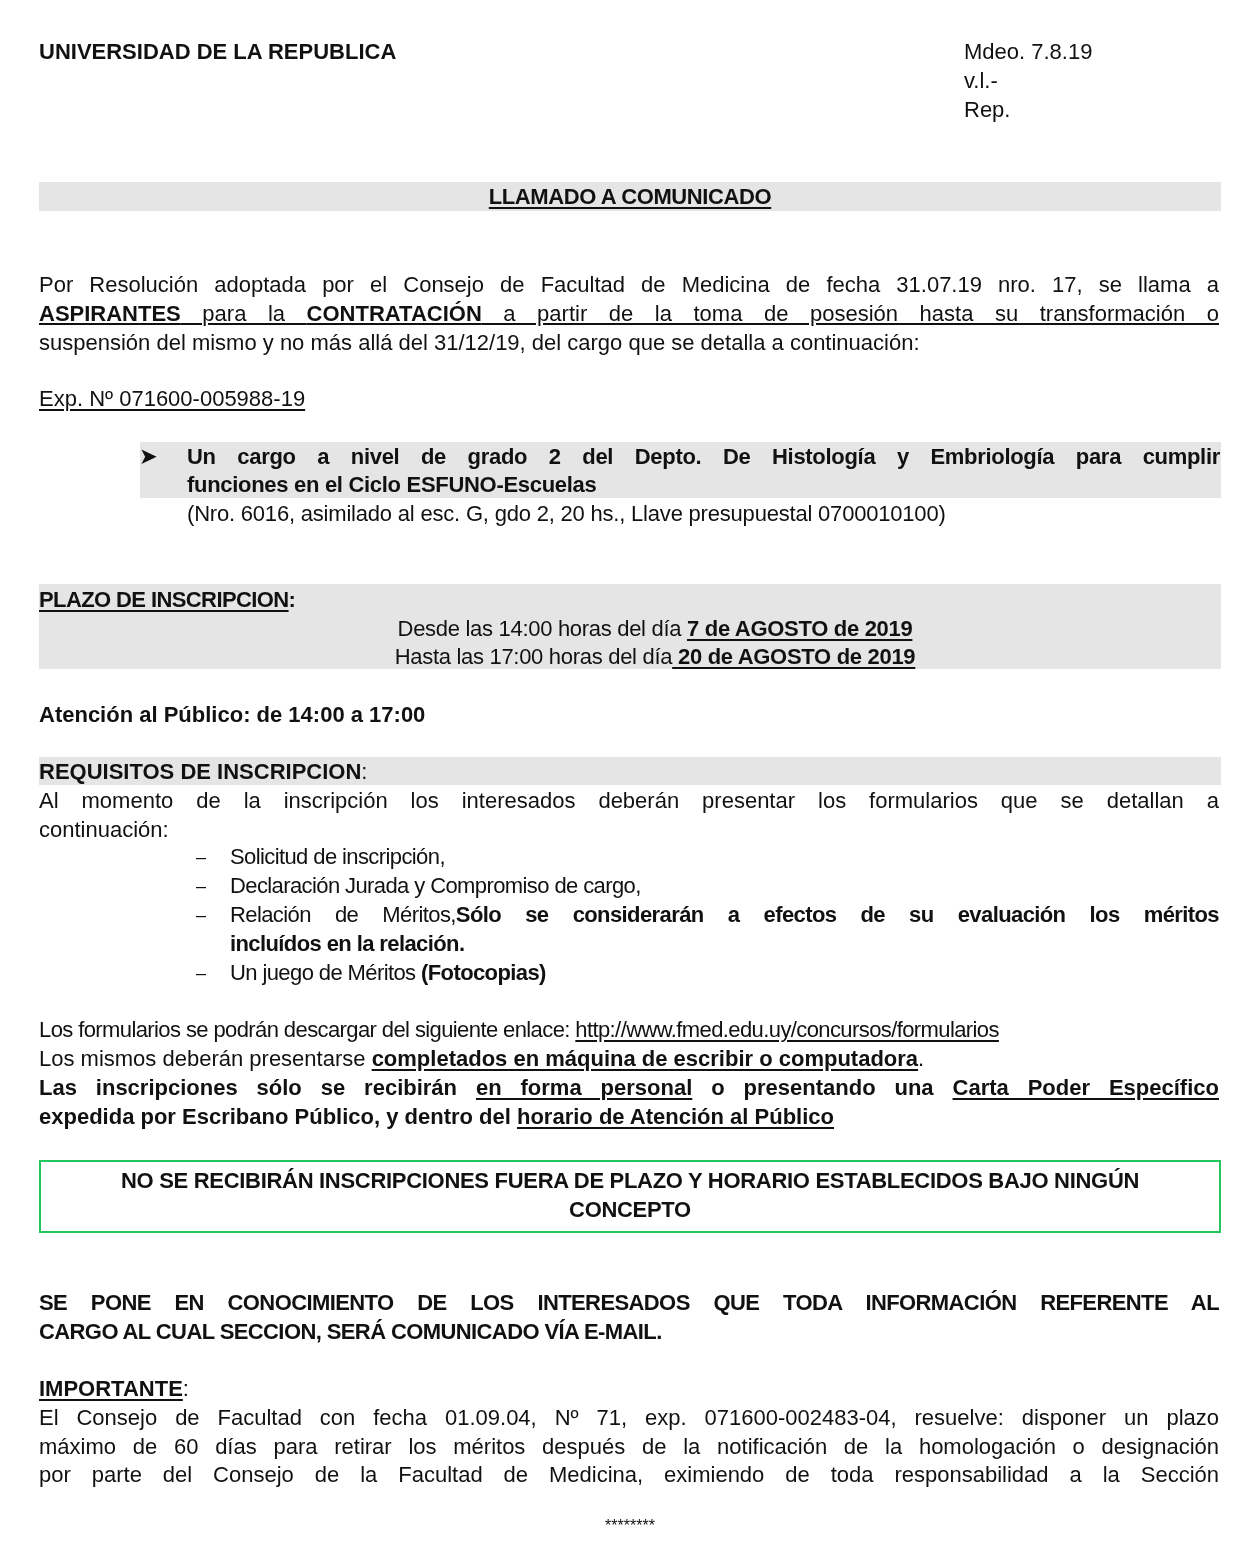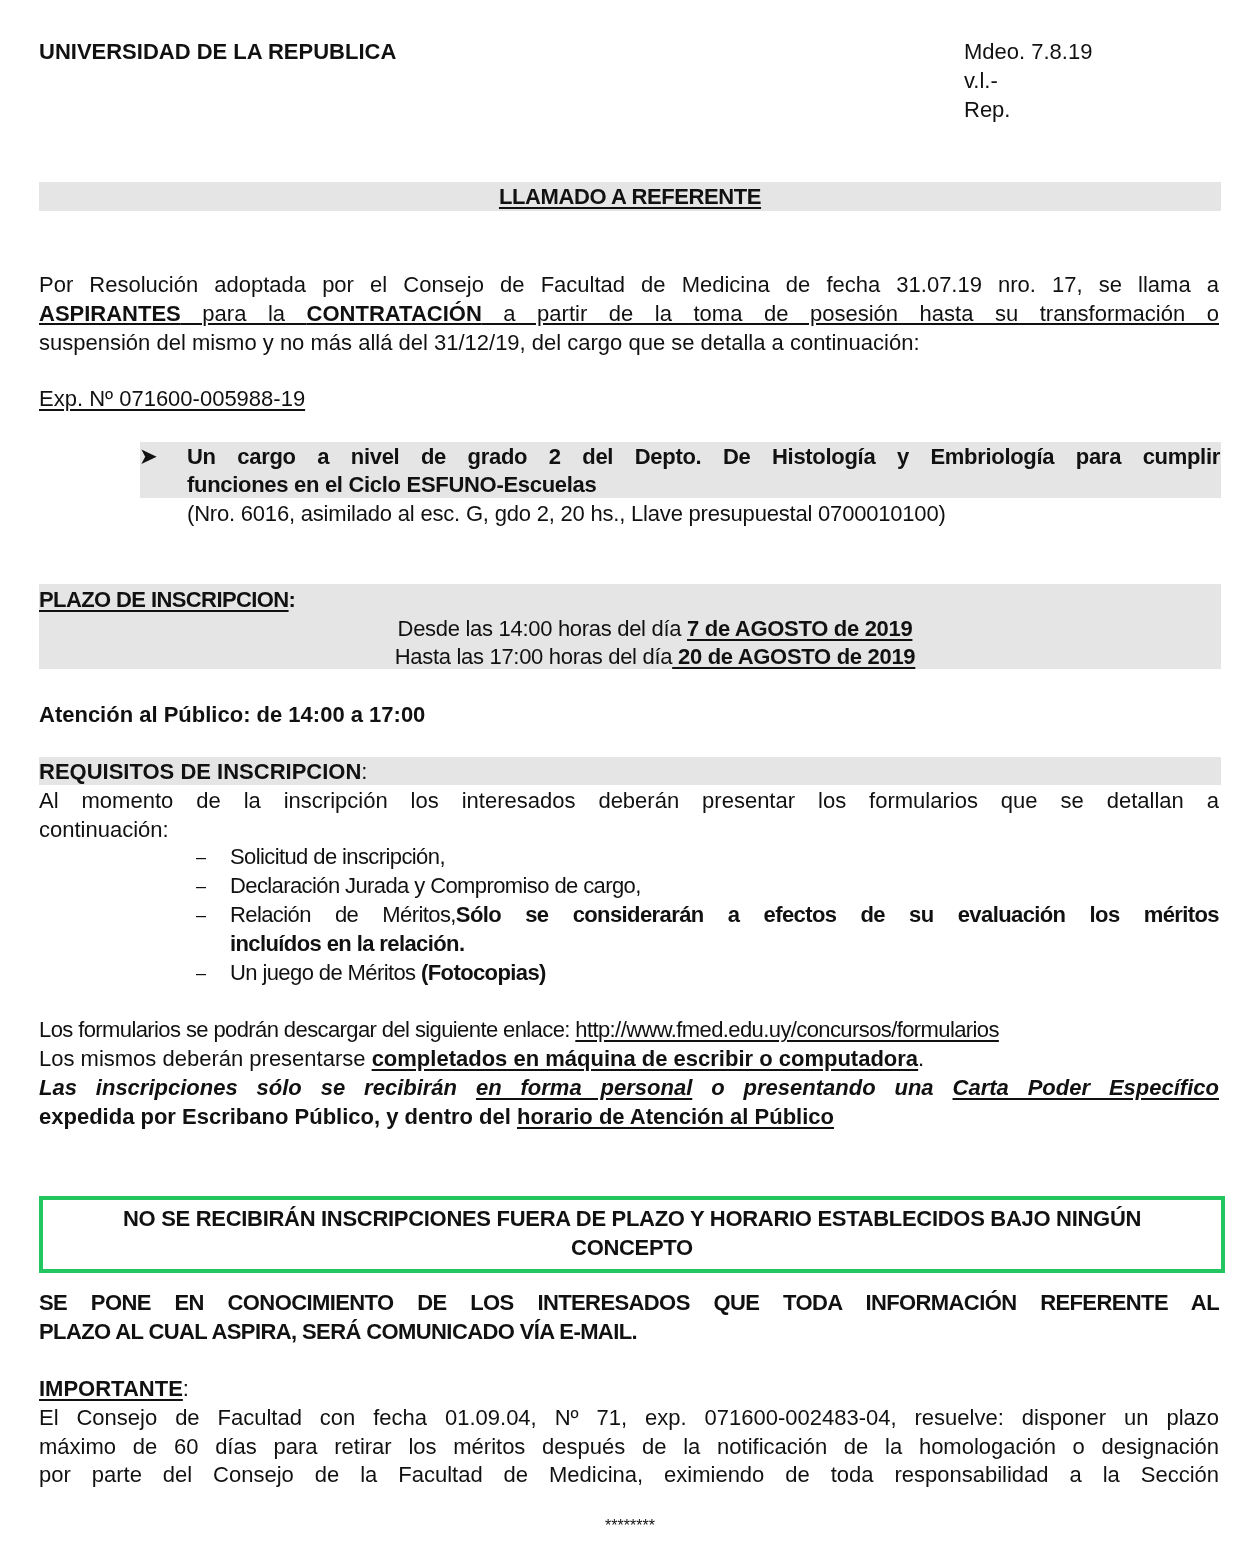--- a/index.html
+++ b/index.html
@@ -33,42 +33,42 @@
   .centered { position: absolute; left: 39px; width: 1182px; text-align: center; line-height: 29px; white-space: nowrap; letter-spacing: -0.3px; padding-left: 25px; }
 
   .req-shade { left: 39px; top: 757px; width: 1182px; height: 28px; }
 
   .dash { position: absolute; left: 196px; line-height: 29px; font-size: 18px; }
   .litem { position: absolute; left: 230px; line-height: 29px; white-space: nowrap; }
   .litem-j { position: absolute; left: 230px; width: 989px; line-height: 29px; white-space: nowrap; text-align: justify; text-align-last: justify; }
 
   .notice-box {
     position: absolute; left: 39px; top: 1160px; width: 1178px; height: 65px;
-    border: 4px solid #22c55e; text-align: center; font-weight: bold; line-height: 29px;
-    padding-top: 4px; box-sizing: content-box; letter-spacing: -0.3px; margin-top: 36px;
+    border: 2px solid #22c55e; text-align: center; font-weight: bold; line-height: 29px;
+    padding-top: 4px; box-sizing: content-box; letter-spacing: -0.3px;
   }
   .notice-box span { display: block; }
 
   .stars { position: absolute; left: 39px; top: 1540px; width: 1182px; text-align: center; font-size: 16px; line-height: 20px; }
   a.link { color: #111; }
 </style>
 </head>
 <body>
 
 <div class="abs hdr-left">
   <div>UNIVERSIDAD DE LA REPUBLICA</div>
 </div>
 <div class="abs hdr-right">
   <div>Mdeo. 7.8.19</div>
   <div>v.l.-</div>
   <div>Rep.</div>
 </div>
 
 <div class="shade title-bar"></div>
-<div class="abs title cond"><span class="u">LLAMADO  A  REFERENTE</span></div>
+<div class="abs title cond"><span class="u">LLAMADO  A  COMUNICADO</span></div>
 
 <div class="jline" style="top:270px;">Por Resolución adoptada por el Consejo de Facultad de Medicina de fecha 31.07.19 nro. 17, se llama a</div>
 <div class="jline" style="top:299px;text-decoration:underline;"><span class="b">ASPIRANTES</span><span> para la </span><span class="b">CONTRATACIÓN</span><span> a partir de la toma de posesión hasta su transformación o</span></div>
 <div class="line" style="top:328px;">suspensión del mismo y no más allá del 31/12/19, del cargo que se detalla a continuación:</div>
 
 <div class="line u" style="top:384px;">Exp. Nº 071600-005988-19</div>
 
 <div class="shade bullet-shade"></div>
 <div class="abs bullet-arrow">➤</div>
 <div class="abs bullet-line1 cond">Un cargo a nivel de grado 2 del Depto. De Histología y Embriología para cumplir</div>
@@ -97,30 +97,30 @@
   <div class="dash" style="top:901px;">–</div>
   <div class="litem-j cond" style="top:900px;"><span>Relación de Méritos,</span><span class="b">Sólo se considerarán a efectos de su evaluación los méritos</span></div>
   <div class="litem b cond" style="top:929px;">incluídos en la relación.</div>
 
   <div class="dash" style="top:959px;">–</div>
   <div class="litem cond" style="top:958px;"><span>Un juego de Méritos </span><span class="b">(Fotocopias)</span></div>
 </div>
 
 <div class="line cond" style="top:1015px;"><span>Los formularios se podrán descargar del siguiente enlace: </span><a class="link u">http://www.fmed.edu.uy/concursos/formularios</a></div>
 <div class="line" style="top:1044px;"><span>Los mismos deberán presentarse </span><span class="b u">completados en máquina de escribir o computadora</span><span>.</span></div>
-<div class="jline b" style="top:1073px;font-style:italic;"><span>Las inscripciones sólo se recibirán </span><span class="u">en forma personal</span><span> o presentando una </span><span class="u">Carta Poder Específico</span></div>
+<div class="jline b" style="top:1073px;"><span>Las inscripciones sólo se recibirán </span><span class="u">en forma personal</span><span> o presentando una </span><span class="u">Carta Poder Específico</span></div>
 <div class="line b" style="top:1102px;"><span>expedida por Escribano Público, y dentro del </span><span class="u">horario de Atención al Público</span></div>
 
 <div class="notice-box cond">
   <span>NO SE RECIBIRÁN INSCRIPCIONES FUERA DE PLAZO Y HORARIO ESTABLECIDOS BAJO NINGÚN</span>
   <span>CONCEPTO</span>
 </div>
 
 <div class="jline b cond" style="top:1288px;">SE PONE EN CONOCIMIENTO DE LOS INTERESADOS QUE TODA INFORMACIÓN REFERENTE AL</div>
-<div class="line b cond" style="top:1317px;">PLAZO AL CUAL ASPIRA, SERÁ COMUNICADO VÍA E-MAIL.</div>
+<div class="line b cond" style="top:1317px;">CARGO AL CUAL SECCION, SERÁ COMUNICADO VÍA E-MAIL.</div>
 
 <div class="line" style="top:1374px;"><span class="b u">IMPORTANTE</span><span>:</span></div>
 <div class="jline" style="top:1403px;">El Consejo de Facultad con fecha 01.09.04, Nº 71, exp. 071600-002483-04, resuelve: disponer un plazo</div>
 <div class="jline" style="top:1432px;">máximo de 60 días para retirar los méritos después de la notificación de la homologación o designación</div>
 <div class="jline" style="top:1460px;">por parte del Consejo de la Facultad de Medicina, eximiendo de toda responsabilidad a la Sección</div>
 <div class="line" style="top:1568px;margin-left:39px;">Concursos con posterioridad a dicho plazo.</div>
 
 <div class="stars" style="top:1516px;">********</div>
 
 </body></html>

